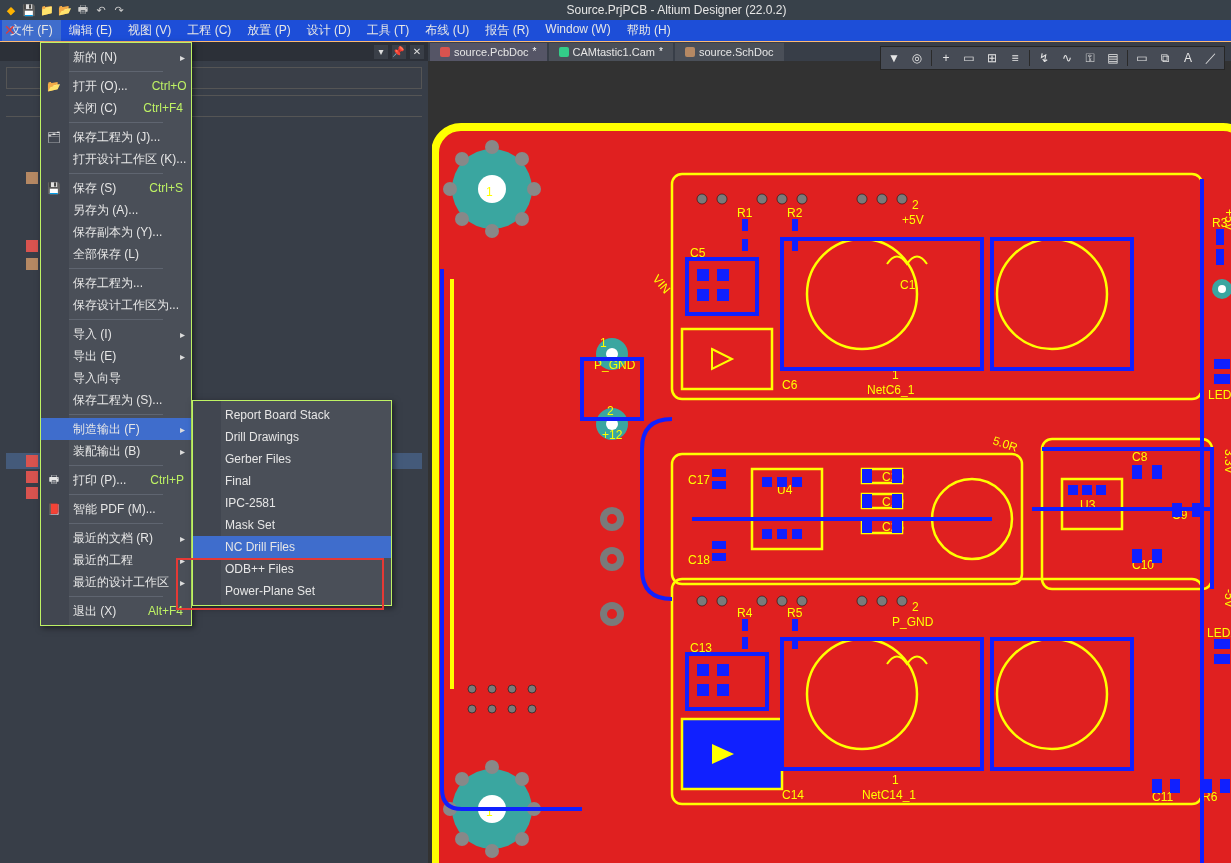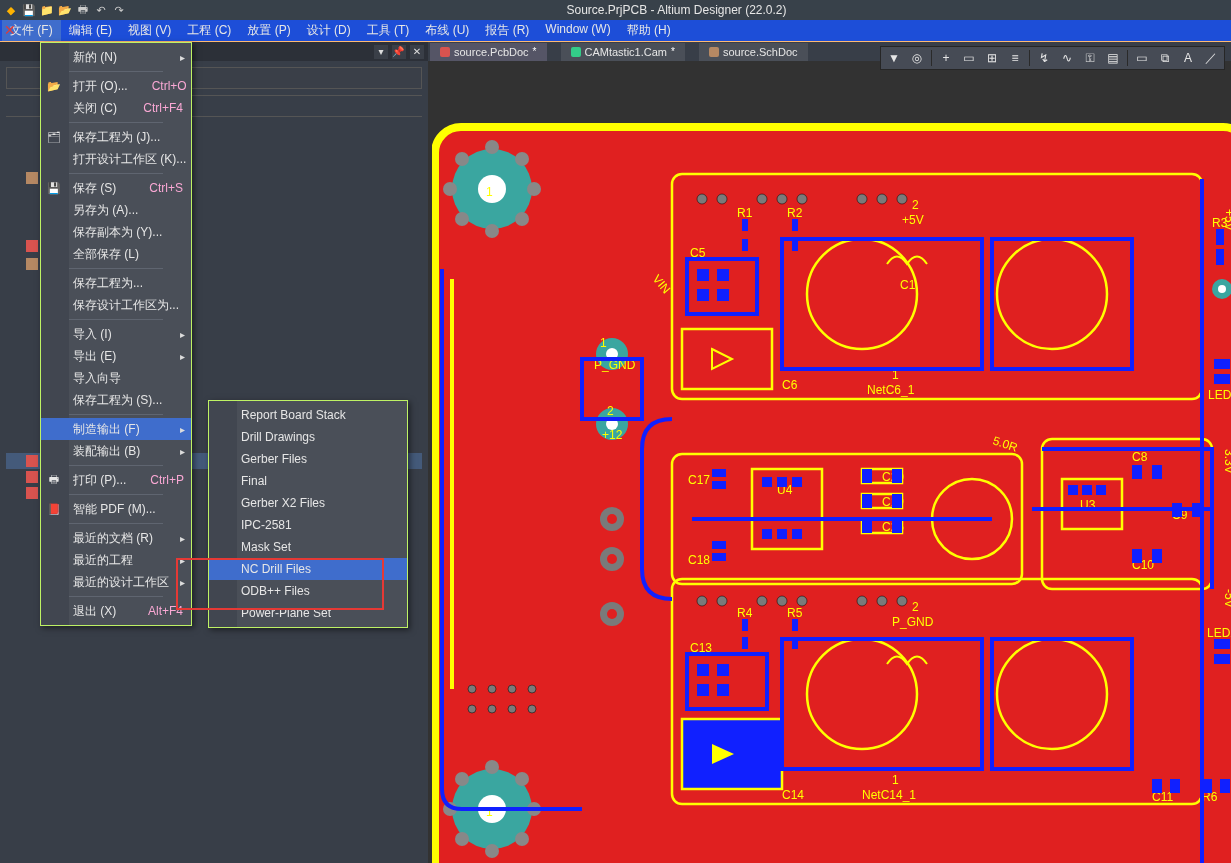--- a/index.html
+++ b/index.html
@@ -32,35 +32,35 @@
 .ficon.red { background: #d9534f; }
 .ficon.tan { background: #b58863; }
 
 
 .menu { position: absolute; background: #4a4f58; border: 1px solid #bef264; box-shadow: 2px 2px 6px rgba(0,0,0,.5); z-index: 50; }
 .menu .iconcol { position: absolute; left: 0; top: 0; bottom: 0; width: 28px; background: #414650; }
 .menu .items { position: relative; padding: 3px 0; }
 .menu .mrow { position: relative; height: 22px; display: flex; align-items: center; padding: 0 8px 0 32px; color: #e6e6e6; white-space: nowrap; cursor: default; }
 .menu .mrow.sel { background: #3f6dcc; }
 .menu .mrow .lbl { flex: 1; }
-.menu .mrow .accel { color: #f9a8d4; margin-left: 24px; }
+.menu .mrow .accel { color: #bef264; margin-left: 24px; }
 .menu .mrow .arrow { position: absolute; right: 6px; font-size: 10px; color: #ddd; }
 .menu .mrow .micon { position: absolute; left: 6px; width: 14px; height: 14px; display: flex; align-items: center; justify-content: center; font-size: 11px; }
 .menu .sep { height: 1px; background: #5f6570; margin: 3px 28px 3px 28px; }
 
 .file-menu { left: 40px; top: 0; width: 152px; }
 .sub-menu { left: 192px; top: 358px; width: 200px; }
-.hundredpx { min-width: 170px; margin-left: 16px; }
+.hundredpx { min-width: 170px; }
 
 
 .redhl { position: absolute; border: 2px solid #e53935; pointer-events: none; z-index: 60; }
 
 
 .docarea { flex: 1; background: #383e48; position: relative; display: flex; flex-direction: column; }
-.doctabs { height: 19px; background: #383e48; display: flex; align-items: center; gap: 14px; padding-left: 2px; }
+.doctabs { height: 19px; background: #383e48; display: flex; align-items: center; gap: 2px; padding-left: 2px; }
 .doctab { height: 18px; padding: 0 10px; display: flex; align-items: center; gap: 4px; background: #4a4f58; color: #e6e6e6; font-size: 11px; }
 .doctab.active { background: #556; }
 .doctab .dot { width: 10px; height: 10px; border-radius: 2px; display: inline-block; }
 .doctab .dot.red { background: #d9534f; }
 .doctab .dot.green { background: #3c8; }
 .doctab .dot.tan { background: #b58863; }
 .doctab .star { color: #fff; font-size: 10px; }
 .canvaswrap { flex: 1; background: #323232; padding: 28px 0 0 4px; position: relative; overflow: hidden; }
 
 
@@ -271,23 +271,20 @@
             <span class="lbl">Report Board Stack</span>
           </div>
           <div class="mrow">
             <span class="lbl">Drill Drawings</span>
           </div>
           <div class="mrow">
             <span class="lbl">Gerber Files</span>
           </div>
           <div class="mrow">
             <span class="lbl">Final</span>
-          </div>
-          <div class="mrow">
-            <span class="lbl">Gerber X2 Files</span>
           </div>
           <div class="mrow">
             <span class="lbl">IPC-2581</span>
           </div>
           <div class="mrow">
             <span class="lbl">Mask Set</span>
           </div>
           <div class="mrow sel">
             <span class="lbl">NC Drill Files</span>
           </div>

